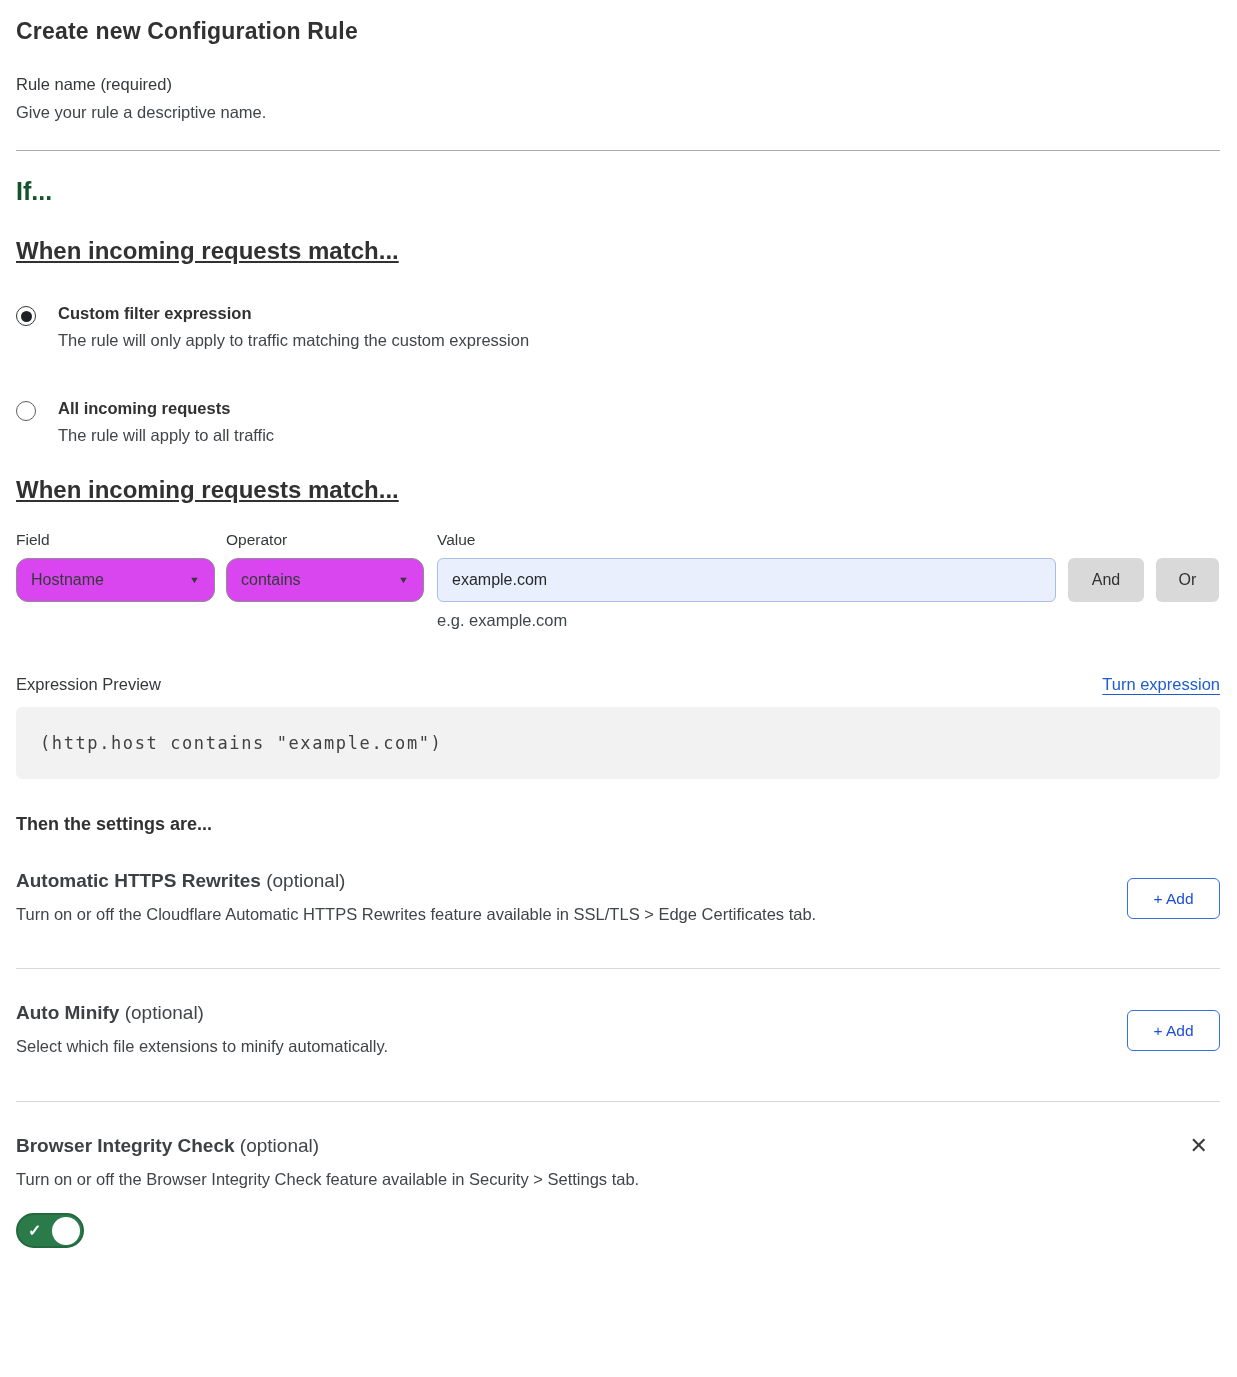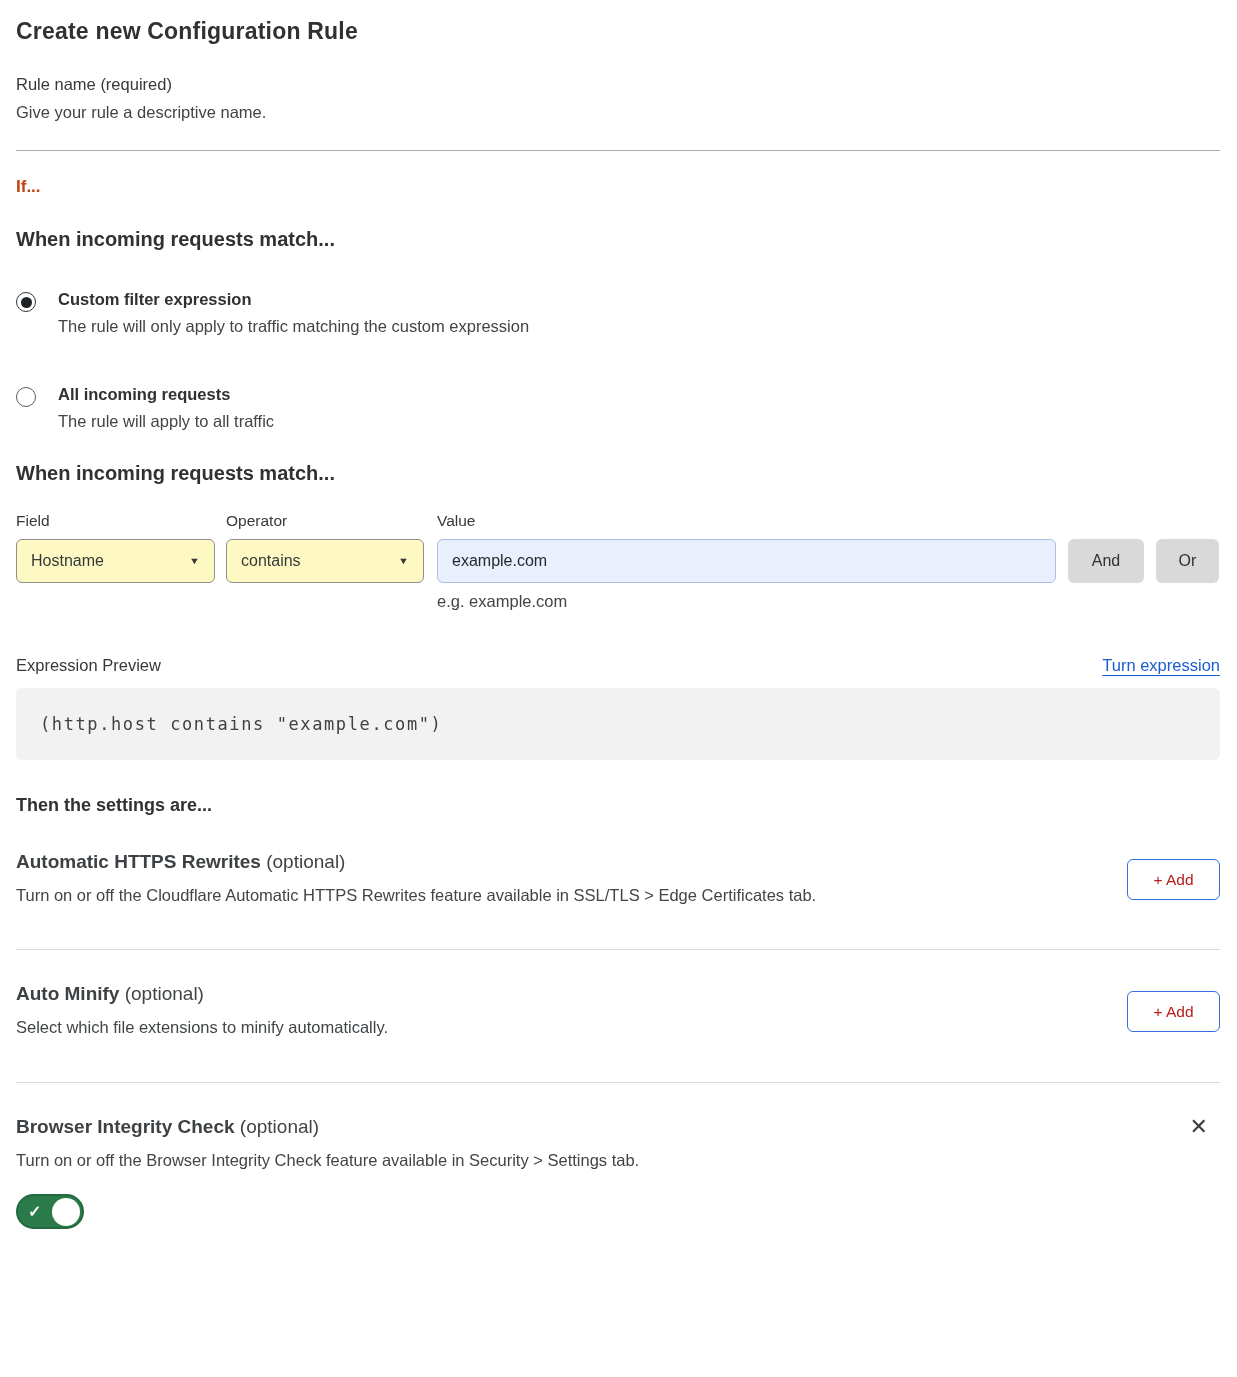--- a/index.html
+++ b/index.html
@@ -19,43 +19,43 @@
     margin-top:9px; display:block; width:681px; height:42px;
     border:1px solid #919191; border-radius:6px; background:#fff;
     padding:0 14px; font-size:16px; color:#36393a;
     font-family:"Liberation Sans", sans-serif; outline:none;
   }
   .help-text { margin-top:9px; font-size:16.5px; color:#414548; }
 
   .divider-strong { margin-top:28px; border:none; border-top:1px solid #ababab; }
   .divider-light  { border:none; border-top:1px solid #d8d8d8; }
 
-  h2.if-heading { margin-top:26px; font-size:17px; font-weight:700; color:#c2410c; }
-  h3.sub-heading { margin-top:31px; font-size:20px; font-weight:700; color:#313131; }
+  h2.if-heading { margin-top:26px; font-size:25px; font-weight:700; color:#14532d; }
+  h3.sub-heading { margin-top:31px; font-size:24px; font-weight:700; color:#313131;text-decoration:underline; }
 
   .radio-row { display:flex; align-items:flex-start; margin-top:39px; cursor:pointer; }
   .radio-row + .radio-row { margin-top:49px; }
   .radio-circle {
     flex:0 0 auto; width:20px; height:20px; border-radius:50%;
     border:1.5px solid #5b5e61; margin-top:2px; background:#fff;
     display:flex; align-items:center; justify-content:center;
   }
   .radio-circle.checked { border-color:#323639; }
   .radio-circle .dot { width:11px; height:11px; border-radius:50%; background:#1f2224; display:none; }
   .radio-circle.checked .dot { display:block; }
   .radio-texts { margin-left:22px; }
   .radio-label { font-size:16.5px; font-weight:700; color:#313131; }
   .radio-desc  { margin-top:8px; font-size:16.5px; color:#414548; }
 
   .builder-labels { display:flex; margin-top:27px; font-size:15.5px; color:#36393a; }
   .builder-labels .lbl-field { width:210px; }
   .builder-labels .lbl-operator { width:211px; }
   .builder-controls { display:flex; margin-top:9px; align-items:center; }
   .select-box {
-    height:44px; border:1px solid #8f8f8f; border-radius:6px; background:#fef9c3;
+    height:44px; border:1px solid #8f8f8f; border-radius:12px; background:#d946ef;
     display:flex; align-items:center; justify-content:space-between;
     padding:0 14px; font-size:16px; color:#36393a; cursor:pointer;
   }
   .select-field { width:199px; }
   .select-operator { width:198px; margin-left:11px; }
   .chevron { font-size:11px; color:#36393a; transform:scaleY(.85); }
   .value-input {
     width:619px; height:44px; margin-left:13px;
     background:#e9effc; border:1px solid #a9bde6; border-radius:6px;
     padding:0 14px; font-size:16px; color:#26292b;
@@ -88,21 +88,21 @@
   h3.then-heading { margin-top:35px; font-size:18px; font-weight:700; color:#313131; }
 
   .setting { position:relative; }
   .setting-title-row { font-size:19px; color:#414548; }
   .setting-title { font-weight:700; color:#3d4144; }
   .setting-optional { font-weight:400; color:#414548; }
   .setting-desc { margin-top:13px; font-size:16.5px; color:#414548; max-width:1000px; }
   .btn-add {
     position:absolute; right:0; top:8px; width:93px; height:41px;
     background:#fff; border:1px solid #3370e0; border-radius:6px;
-    color:#b91c1c; font-size:15.5px; cursor:pointer;
+    color:#1d4ed8; font-size:15.5px; cursor:pointer;
     font-family:"Liberation Sans", sans-serif;
   }
   .setting-1 { margin-top:35px; }
   .setting-2 { margin-top:33px; }
   .setting-3 { margin-top:33px; }
   .div-after-1 { margin-top:44px; }
   .div-after-2 { margin-top:45px; }
 
   .close-x {
     position:absolute; right:12px; top:0px; font-size:22px; font-weight:300;

